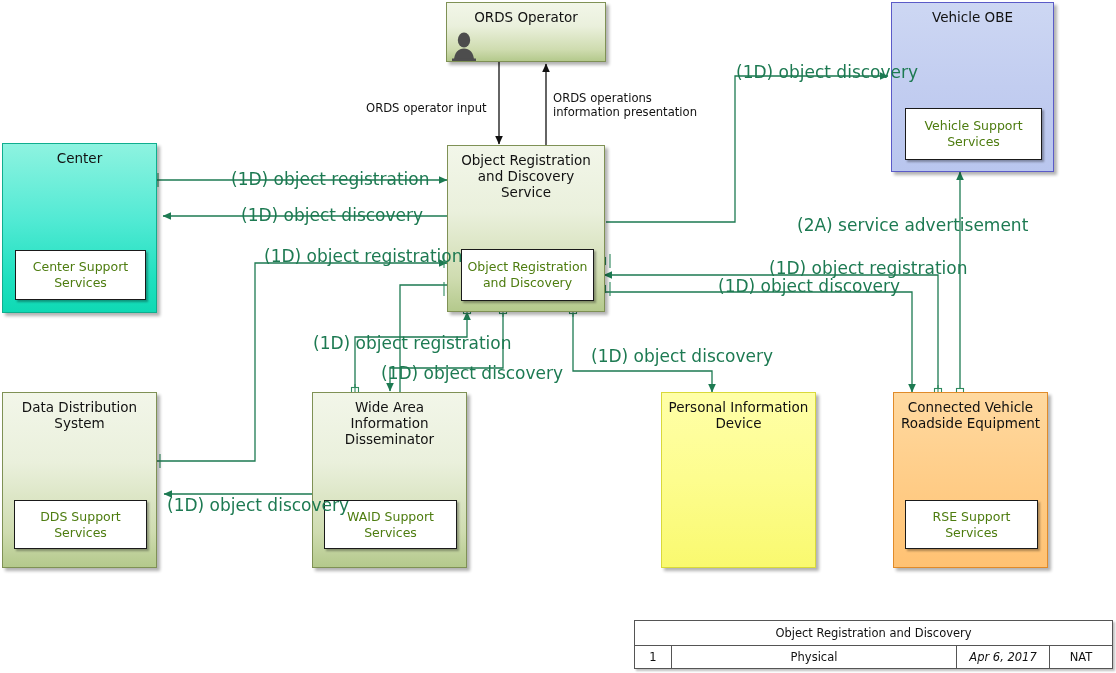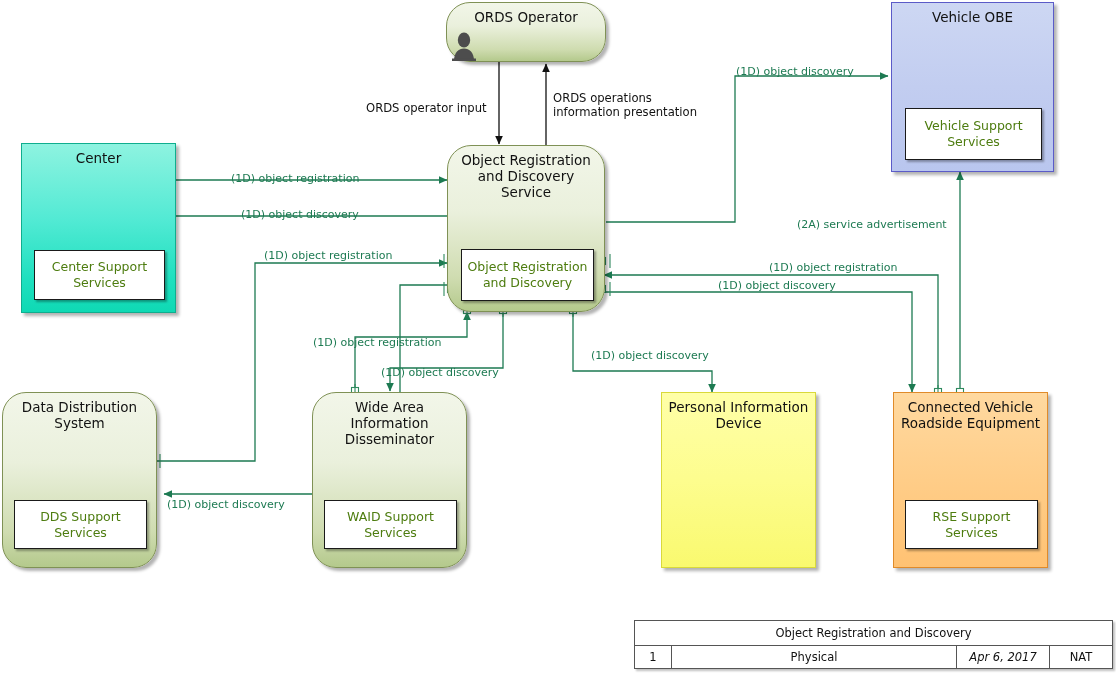--- a/index.html
+++ b/index.html
@@ -14,32 +14,32 @@
       font-size:13.5px;color:#111;line-height:16px;}
   .pobj .inner{position:absolute;box-sizing:border-box;background:#ffffff;
       border:1px solid #1a1a1a;box-shadow:2px 2px 2px rgba(0,0,0,.32);
       display:flex;align-items:center;justify-content:center;text-align:center;
       font-size:12.5px;color:#4d7c0f;line-height:16px;padding:2px 4px;}
 
   .shadow{box-shadow:3px 3px 3px rgba(0,0,0,.30);}
 
   
   .fill-olive{background:linear-gradient(to bottom,#f2f6e9 0%,#eaf0dc 40%,#cfdcb0 80%,#b4c98c 100%);
-              border-color:#7f9155;border-radius:24px;}
+              border-color:#7f9155;}
   .fill-cyan{background:linear-gradient(to bottom,#8ef3e0 0%,#52ead4 45%,#1fe0bf 80%,#0fd9b4 100%);
-             border-color:#0fae8e;margin-left:19px;}
+             border-color:#0fae8e;}
   .fill-blue{background:linear-gradient(to bottom,#cdd7f3 0%,#c2cdf0 50%,#b9c6ee 100%);
              border-color:#5b5bc8;}
   .fill-yellow{background:linear-gradient(to bottom,#ffffa8 0%,#fdfd8e 50%,#f9f96f 100%);
                border-color:#d9d93a;}
   .fill-orange{background:linear-gradient(to bottom,#ffd9a0 0%,#ffcd88 50%,#ffc273 100%);
                border-color:#e08b2a;}
 
   
-  .flbl{position:absolute;font-size:11px;color:#1d7a52;line-height:14px;white-space:nowrap;}
+  .flbl{position:absolute;font-size:17px;color:#1d7a52;line-height:14px;white-space:nowrap;}
   .blbl{position:absolute;font-size:11.6px;color:#111;line-height:14px;white-space:nowrap;}
 
   
   .operator-icon{position:absolute;width:26px;height:30px;}
 
   
   #titleblock{position:absolute;border:1px solid #555;box-sizing:border-box;background:#fff;
       box-shadow:2px 2px 2px rgba(0,0,0,.25);}
   #titleblock .trow{display:flex;}
   #titleblock .tcell{border-top:1px solid #555;box-sizing:border-box;

